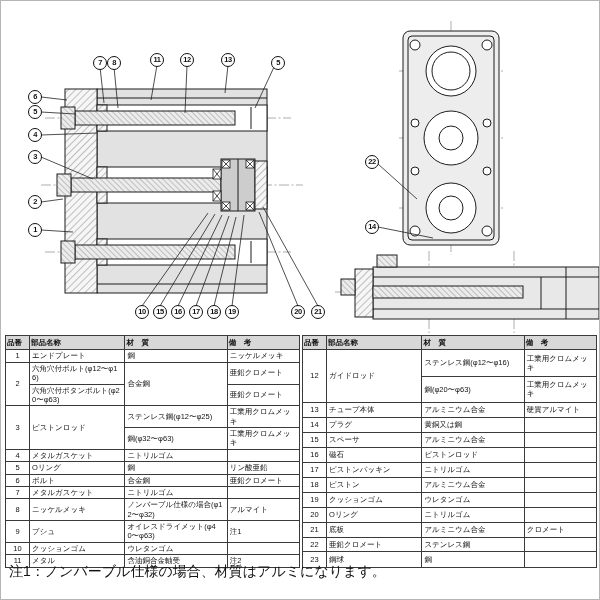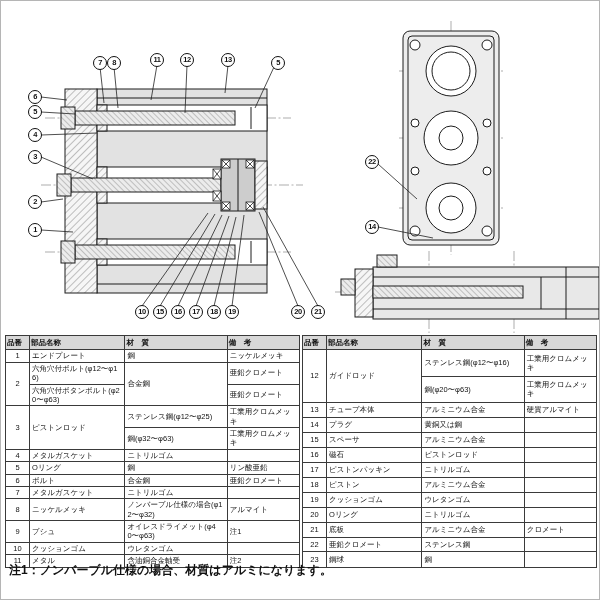--- a/index.html
+++ b/index.html
@@ -11,21 +11,21 @@
     background:#fff; font-size:7.5px; font-weight:bold; line-height:1;
     display:flex; align-items:center; justify-content:center; z-index:3; letter-spacing:-0.5px;
   }
   .tables-row { position:absolute; left:4px; top:334px; width:592px; display:flex; gap:2px; z-index:2; }
   table.parts { border-collapse:collapse; width:295px; table-layout:fixed; font-size:7.5px; background:#fff; }
   .parts th, .parts td { border:1px solid #3a3a3a; padding:1px 2px; vertical-align:middle; line-height:1.25; word-break:break-all; }
   .parts th { background:#d8d8d8; font-weight:bold; text-align:left; padding:2px 1px; }
   .parts td.no { text-align:center; }
   .parts { border:1.5px solid #222; }
   .c-no { width:24px; } .c-name { width:95px; } .c-mat { width:102px; } .c-rem { width:72px; }
-  .notes { position:absolute; left:8px; top:560px; font-size:12px; line-height:1.55; z-index:2;font-weight:bold; }
+  .notes { position:absolute; left:8px; top:560px; font-size:14px; line-height:1.55; z-index:2; }
 </style>
 </head>
 <body>
 
 <div class="page">
 
   <svg class="drawing-svg" width="600" height="335" viewBox="0 0 600 335">
     <defs>
       <pattern id="hA" width="5" height="5" patternUnits="userSpaceOnUse" patternTransform="rotate(45)">
         <rect width="5" height="5" fill="#f6f6f6"></rect>

